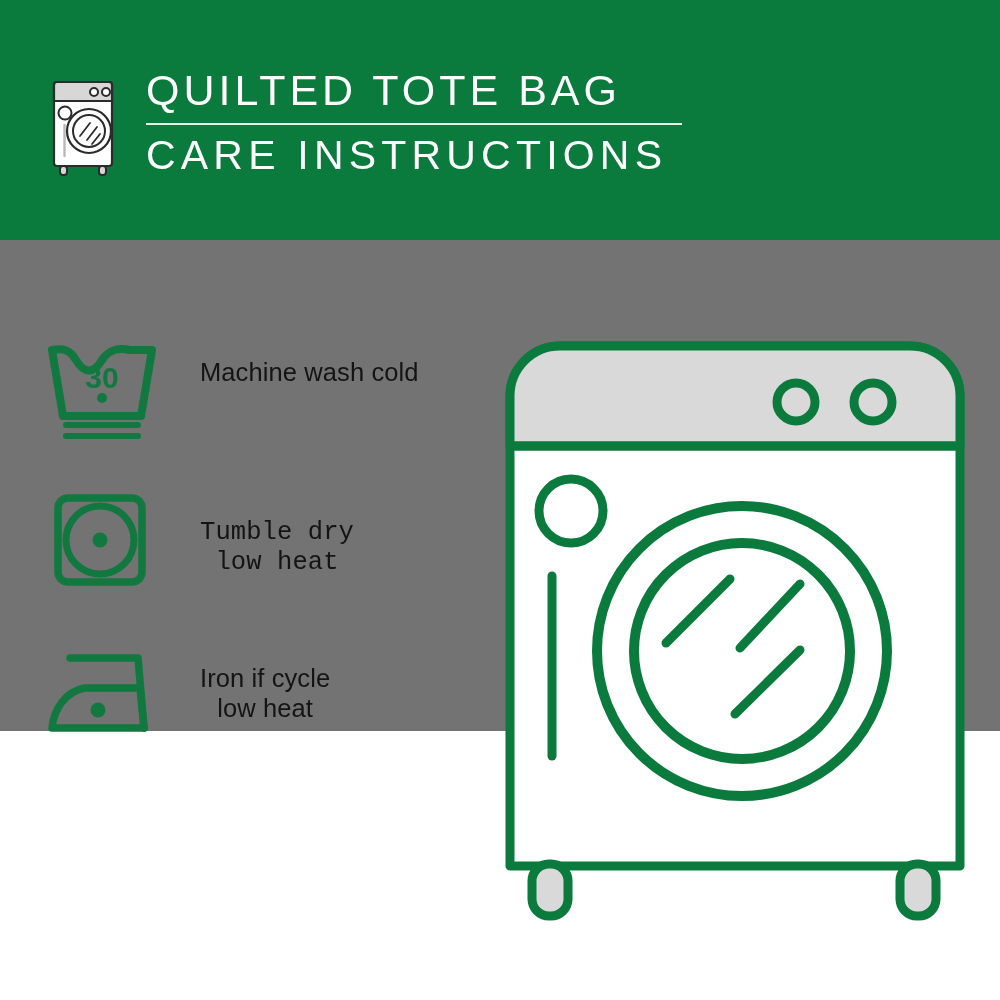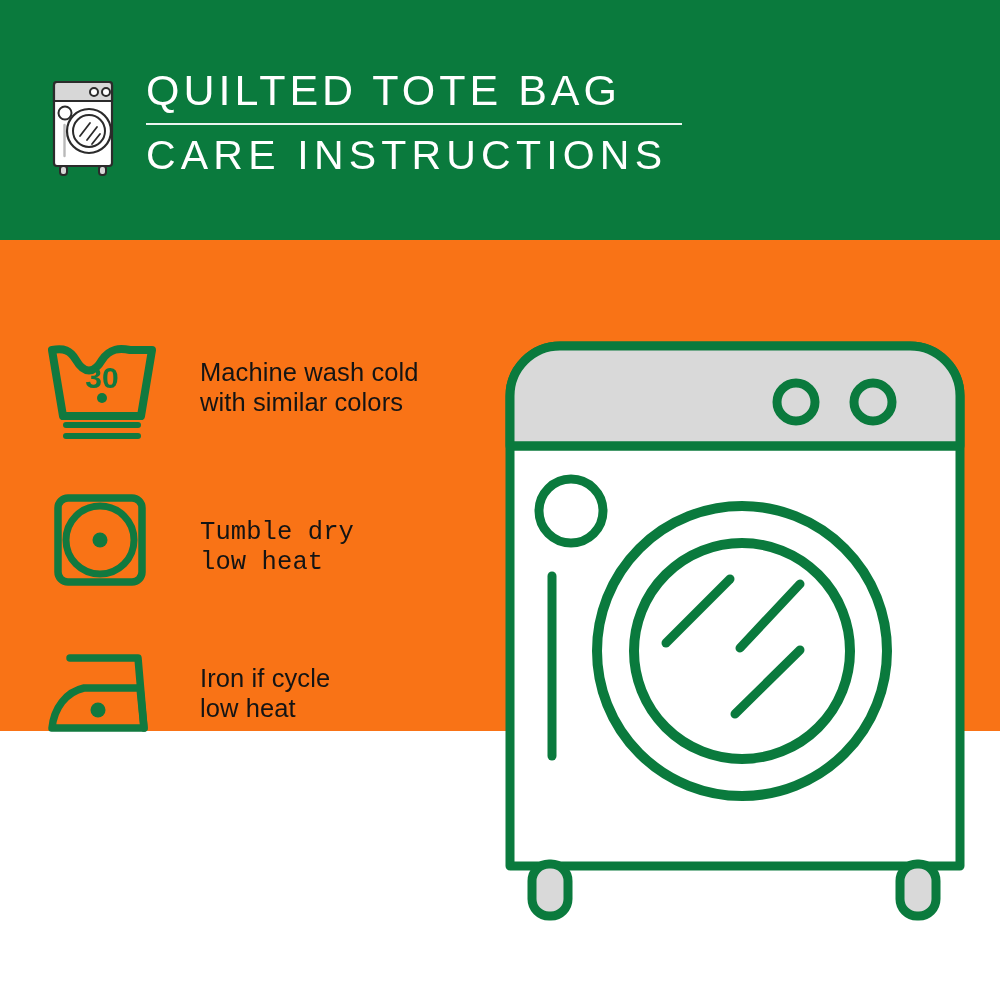--- a/index.html
+++ b/index.html
@@ -2,21 +2,21 @@
 <html><head>
 <meta charset="utf-8">
 <style>
   * { margin:0; padding:0; box-sizing:border-box; }
   html, body {
     width:1000px; height:1000px;
     background:#ffffff;
     font-family:"Liberation Sans", sans-serif;
     overflow:hidden;
   }
-  .page { position:relative; width:1000px; height:731px; background:#f97316; }
+  .page { position:relative; width:1000px; height:731px; background:#737373; }
 
   
   .header {
     position:absolute; left:0; top:0; width:1000px; height:240px;
     background:#0a7a3d;
     display:flex; align-items:center;
   }
   .header-logo {
     position:absolute; left:44px; top:68px;
     width:84px; height:108px;
@@ -60,20 +60,21 @@
     padding-top:4px;
   }
   .instr-text {
     padding-left:36px;
     color:#141414;
     font-size:25.5px;
     line-height:1.16;
     font-weight:400;
     letter-spacing:0.1px;
     padding-top:2px;
+    text-align:center;
   }
   .instr-text .l { display:block; white-space:nowrap; }
 
   .row-wash .instr-text { padding-top:28px; }
   .row-bleach .instr-text { padding-top:36px; }
   .row-dry .instr-text { padding-top:38px;font-family:Liberation Mono, monospace; }
   .row-iron .instr-text { padding-top:34px; }
 
   .row-bleach .instr-symbol { padding-top:6px; }
   .row-dry .instr-symbol { padding-top:8px; }
@@ -137,21 +138,20 @@
           <text x="58" y="54" text-anchor="middle" font-family="Liberation Sans, sans-serif" font-size="30" font-weight="700" fill="#11793f">30</text>
 
           <circle cx="58" cy="64" r="5" fill="#11793f"></circle>
 
           <rect x="19" y="88" width="78" height="6" rx="3" fill="#11793f"></rect>
           <rect x="19" y="99" width="78" height="6" rx="3" fill="#11793f"></rect>
         </svg>
       </div>
       <div class="instr-text">
         <span class="l">Machine wash cold</span>
-        <span class="l">with similar colors</span>
       </div>
     </div>
 
 
     <div class="instr-row row-dry">
       <div class="instr-symbol">
         <svg viewBox="0 0 116 108" width="116" height="108">
           <rect x="14" y="10" width="84" height="84" rx="10" fill="none" stroke="#11793f" stroke-width="7.5"></rect>
           <circle cx="56" cy="52" r="34" fill="none" stroke="#11793f" stroke-width="7"></circle>
           <circle cx="56" cy="52" r="7.5" fill="#11793f"></circle>

